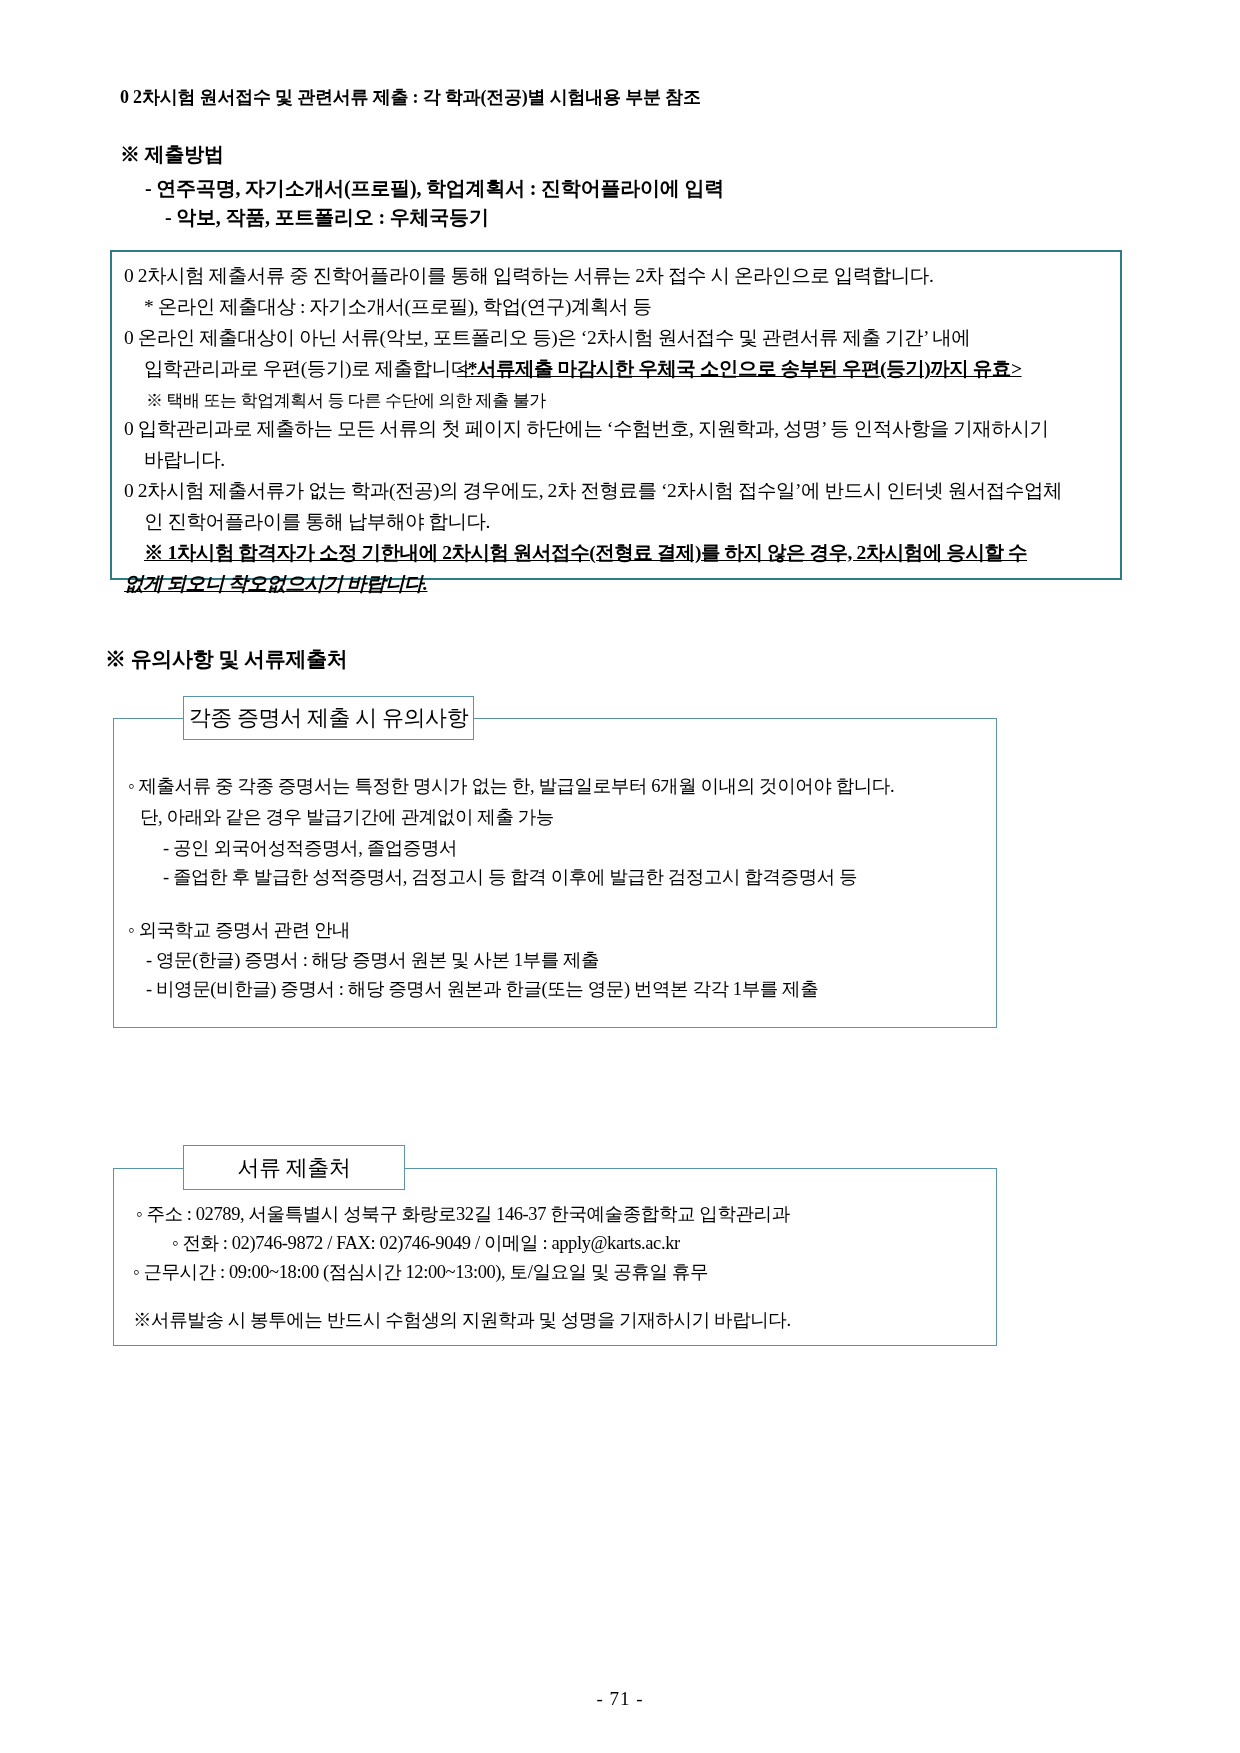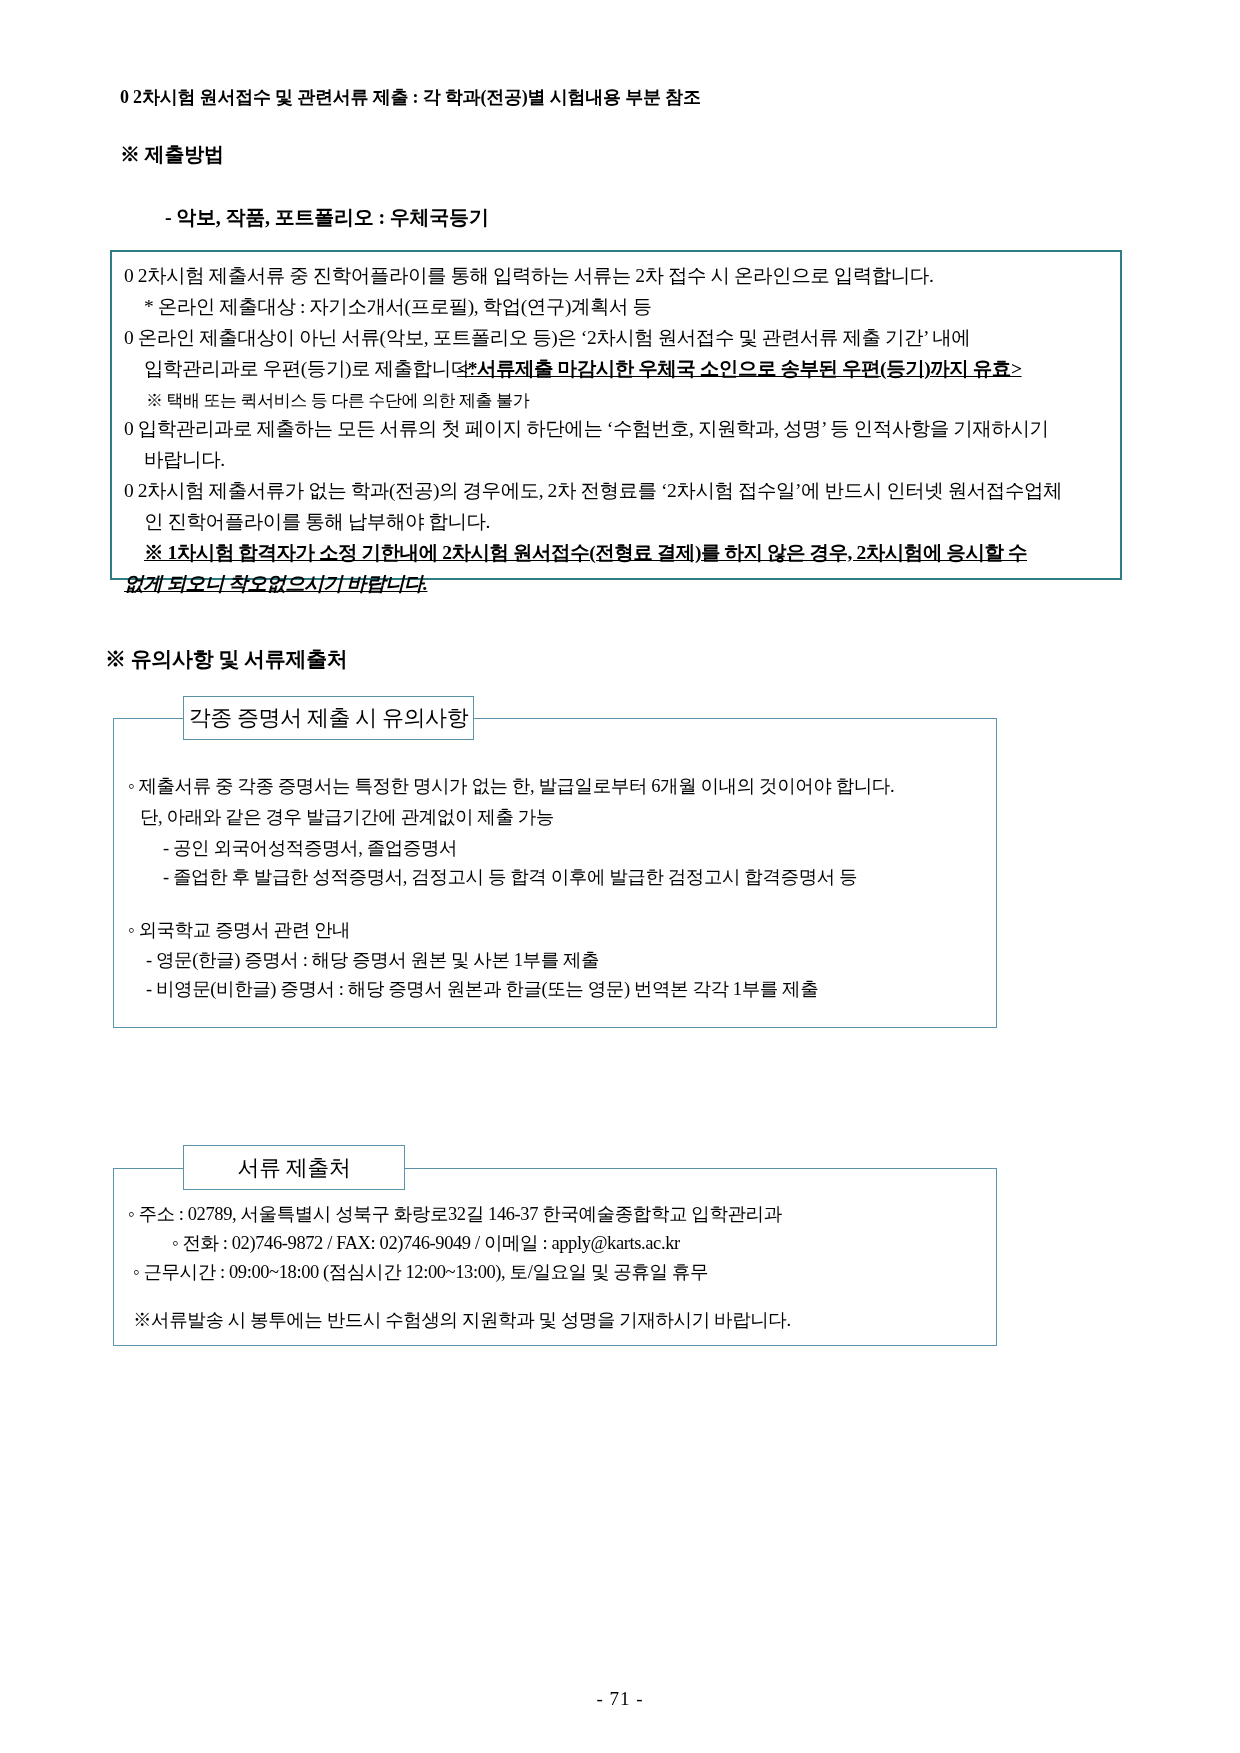--- a/index.html
+++ b/index.html
@@ -123,37 +123,38 @@
 </style>
 </head>
 <body>
 
 <div class="page">
 
   <div class="t head-line" style="left:120px; top:88px;">0 2차시험 원서접수 및 관련서류 제출 : 각 학과(전공)별 시험내용 부분 참조</div>
 
   <div class="t sub-head" style="left:120px; top:144px;">※ 제출방법</div>
 
+  <div class="t sub-item" style="left:145px; top:178px;">- 연주곡명, 자기소개서(프로필), 학업계획서 : 진학어플라이에 입력</div>
 
   <div class="t sub-item" style="left:145px; top:207px;margin-left:20px;">- 악보, 작품, 포트폴리오 : 우체국등기</div>
 
   <div class="notice-box">
     <div class="notice-inner">
 
       <div class="nl" style="left:12px; top:14px;">0 2차시험 제출서류 중 진학어플라이를 통해 입력하는 서류는 2차 접수 시 온라인으로 입력합니다.</div>
 
       <div class="nl" style="left:32px; top:45px;">* 온라인 제출대상 : 자기소개서(프로필), 학업(연구)계획서 등</div>
 
       <div class="nl" style="left:12px; top:76px;">0 온라인 제출대상이 아닌 서류(악보, 포트폴리오 등)은 ‘2차시험 원서접수 및 관련서류 제출 기간’ 내에</div>
 
       <div class="nl" style="left:32px; top:107px;">입학관리과로 우편(등기)로 제출합니다.</div>
 
       <div class="nl bold-ul" style="left:345px; top:107px;">&lt;*서류제출 마감시한 우체국 소인으로 송부된 우편(등기)까지 유효&gt;</div>
 
-      <div class="nl small" style="left:34px; top:140px;">※ 택배 또는 퀵서비스 등 다른 수단에 의한 제출 불가</div>
+      <div class="nl small" style="left:34px; top:140px;">※ 택배 또는 학업계획서 등 다른 수단에 의한 제출 불가</div>
 
       <div class="nl" style="left:12px; top:167px;">0 입학관리과로 제출하는 모든 서류의 첫 페이지 하단에는 ‘수험번호, 지원학과, 성명’ 등 인적사항을 기재하시기</div>
 
       <div class="nl" style="left:32px; top:198px;">바랍니다.</div>
 
       <div class="nl" style="left:12px; top:229px;">0 2차시험 제출서류가 없는 학과(전공)의 경우에도, 2차 전형료를 ‘2차시험 접수일’에 반드시 인터넷 원서접수업체</div>
 
       <div class="nl" style="left:32px; top:260px;">인 진학어플라이를 통해 납부해야 합니다.</div>
 
       <div class="nl bold-ul" style="left:32px; top:291px;">※ 1차시험 합격자가 소정 기한내에 2차시험 원서접수(전형료 결제)를 하지 않은 경우, 2차시험에 응시할 수</div>
@@ -180,21 +181,21 @@
   <div class="bl" style="left:128px; top:921px;">◦ 외국학교 증명서 관련 안내</div>
 
   <div class="bl" style="left:146px; top:951px;">- 영문(한글) 증명서 : 해당 증명서 원본 및 사본 1부를 제출</div>
 
   <div class="bl" style="left:146px; top:980px;">- 비영문(비한글) 증명서 : 해당 증명서 원본과 한글(또는 영문) 번역본 각각 1부를 제출</div>
 
   <div class="tab-box" style="left:113px; top:1168px; width:884px; height:178px;"></div>
 
   <div class="tab-label" style="left:183px; top:1145px; width:222px; height:45px;">서류 제출처</div>
 
-  <div class="bl" style="left:128px; top:1205px;">◦ 주소 :  02789, 서울특별시 성북구 화랑로32길 146-37 한국예술종합학교 입학관리과</div>
+  <div class="bl" style="left:136px; top:1205px;">◦ 주소 :  02789, 서울특별시 성북구 화랑로32길 146-37 한국예술종합학교 입학관리과</div>
 
   <div class="bl" style="left:133px; top:1234px;margin-left:39px;">◦ 전화 : 02)746-9872 / FAX: 02)746-9049 / 이메일 : apply@karts.ac.kr</div>
 
   <div class="bl" style="left:133px; top:1263px;">◦ 근무시간 : 09:00~18:00 (점심시간 12:00~13:00), 토/일요일 및 공휴일 휴무</div>
 
   <div class="bl" style="left:133px; top:1311px;">※서류발송 시 봉투에는 반드시 수험생의 지원학과 및 성명을 기재하시기 바랍니다.</div>
 
   <div class="page-number" style="top:1688px;">- 71 -</div>
 
 </div>

